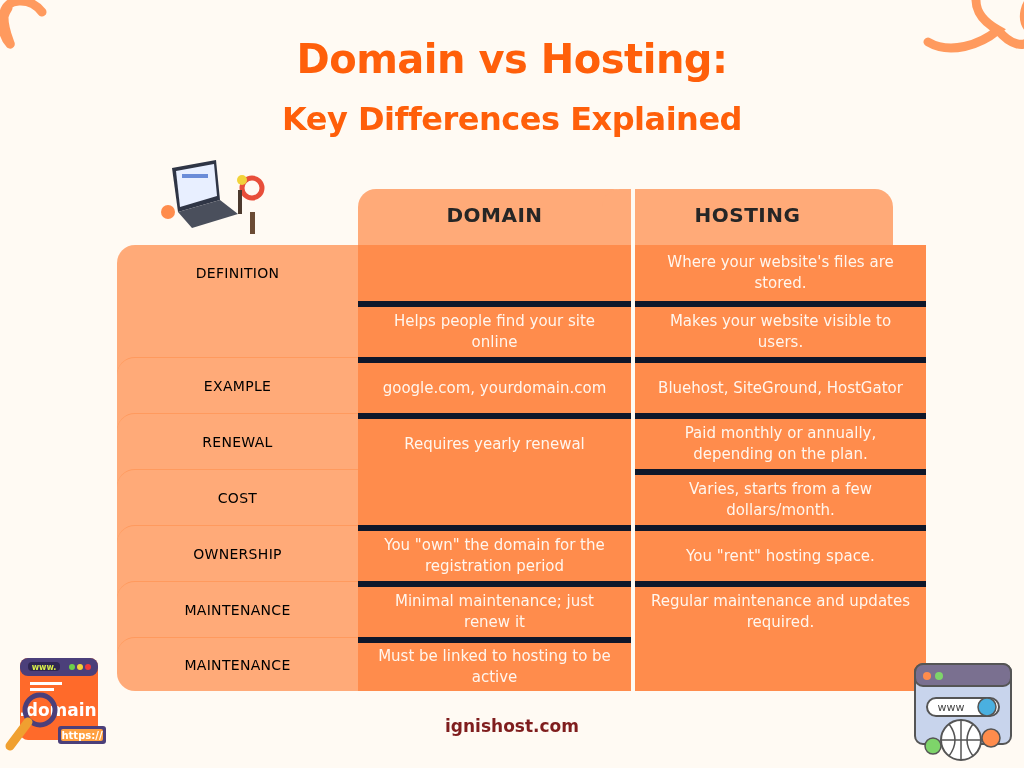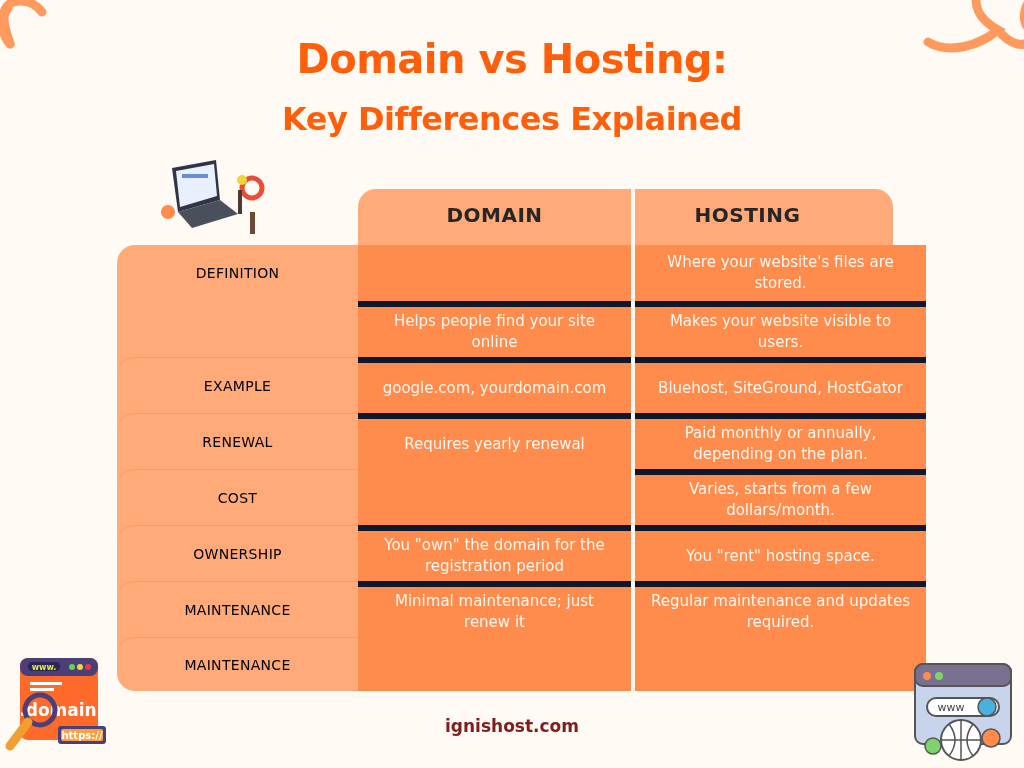--- a/index.html
+++ b/index.html
@@ -136,20 +136,21 @@
   <div class="label-row" style="top:336px">MAINTENANCE</div>
   <div class="label-row" style="top:392px;height:54px">MAINTENANCE</div>
 </div>
 
 <div class="body-col domain">
   <div class="cell" style="top:56px">Helps people find your site online</div>
   <div class="cell" style="top:112px">google.com, yourdomain.com</div>
   <div class="cell" style="top:168px">Requires yearly renewal</div>
   <div class="cell" style="top:280px">You "own" the domain for the registration period</div>
   <div class="cell" style="top:336px">Minimal maintenance; just renew it</div>
+  <div class="cell" style="top:392px;height:54px">Must be linked to hosting to be active</div>
 </div>
 
 <div class="body-col hosting">
   <div class="cell first" style="top:0">Where your website's files are stored.</div>
   <div class="cell" style="top:56px">Makes your website visible to users.</div>
   <div class="cell" style="top:112px">Bluehost, SiteGround, HostGator</div>
   <div class="cell" style="top:168px">Paid monthly or annually, depending on the plan.</div>
   <div class="cell" style="top:224px">Varies, starts from a few dollars/month.</div>
   <div class="cell" style="top:280px">You "rent" hosting space.</div>
   <div class="cell" style="top:336px">Regular maintenance and updates required.</div>

